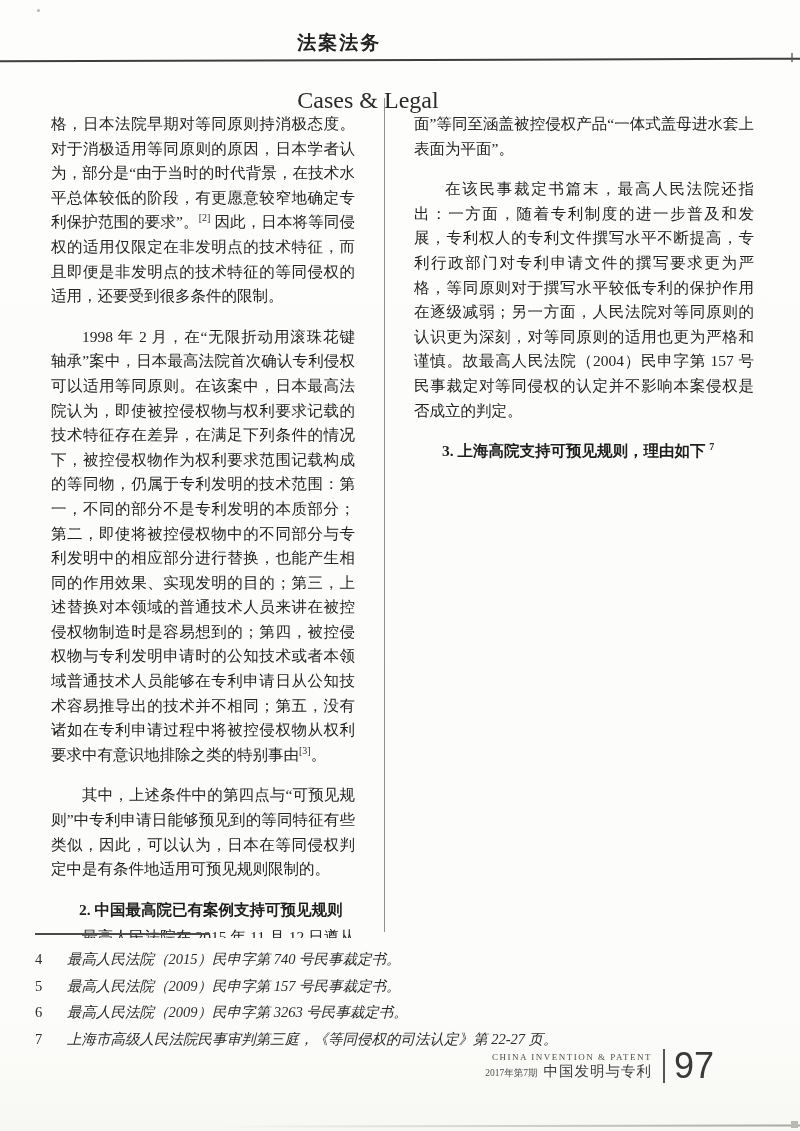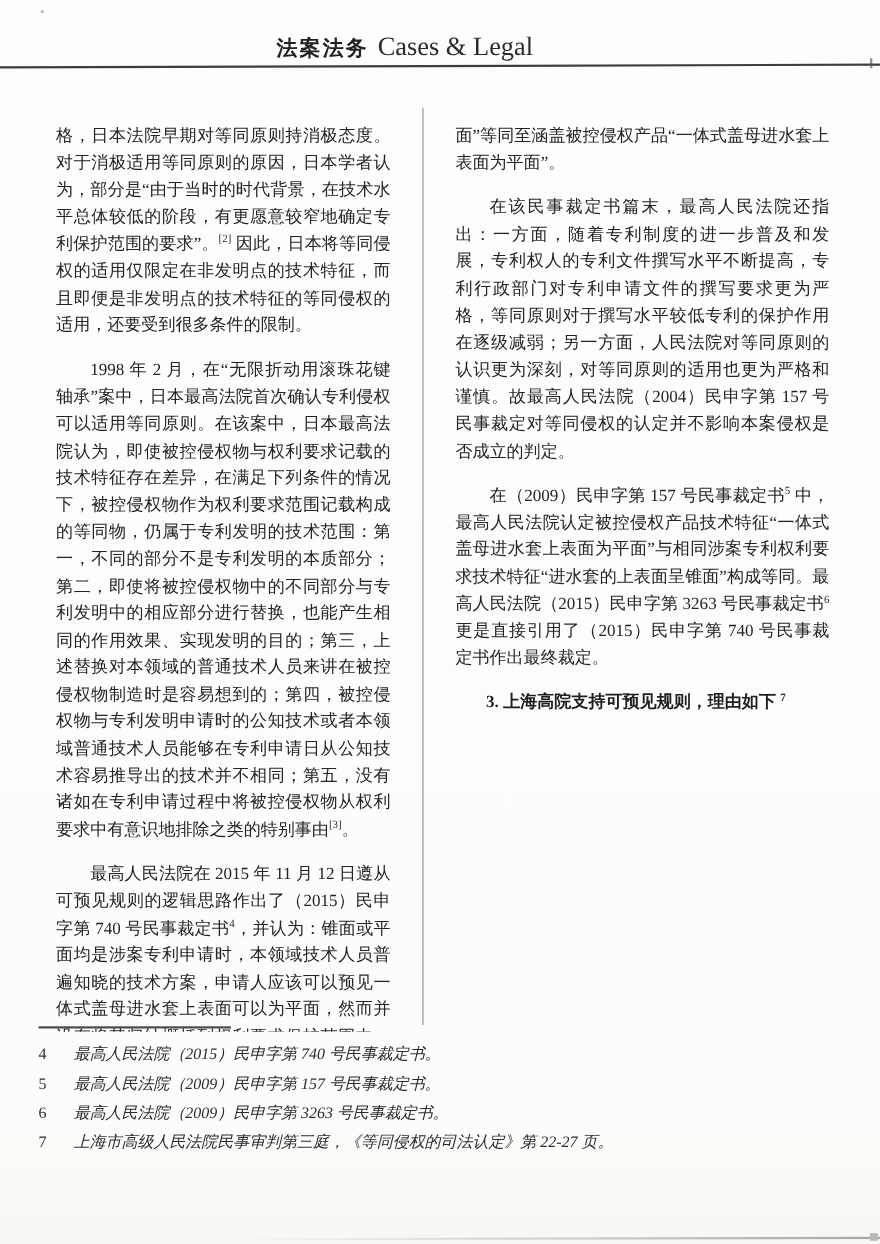--- a/index.html
+++ b/index.html
@@ -15,22 +15,23 @@
     background: linear-gradient(180deg, #fdfdfc 0%, #fcfcfa 90%, #f7f7f4 100%);
     overflow: hidden;
     color: #232323;
   }
   
   .header {
     position: absolute; top: 30px; left: 0; width: 100%;
     text-align: center;
   }
   .header-inner {
-    display: inline-flex; align-items: center; gap: 8px;
+    display: inline-flex; align-items: flex-start; gap: 31px;
     transform: translateX(-32px);
+    flex-direction: column;
   }
   .header-zh {
     font-family: "Liberation Sans", "DejaVu Sans", sans-serif;
     font-weight: bold; font-size: 19px; letter-spacing: 2px; color: #222;
   }
   .header-en {
     font-family: "Liberation Serif", "DejaVu Serif", serif;
     font-size: 24px; color: #2a2a2a;
   }
   .header-rule {
@@ -129,27 +130,28 @@
       <span class="header-en">Cases &amp; Legal</span>
     </div>
   </div>
   <div class="header-rule"></div>
   <div class="header-rule-tick"></div>
 
   <div class="columns">
     <div class="col-left">
         <p class="block no-indent"><span>格，日本法院早期对等同原则持消极态度。对于消极适用等同原则的原因，日本学者认为，部分是“由于当时的时代背景，在技术水平总体较低的阶段，有更愿意较窄地确定专利保护范围的要求”。</span><sup>[2]</sup><span> 因此，日本将等同侵权的适用仅限定在非发明点的技术特征，而且即便是非发明点的技术特征的等同侵权的适用，还要受到很多条件的限制。</span></p>
         <p class="block"><span>1998 年 2 月，在“无限折动用滚珠花键轴承”案中，日本最高法院首次确认专利侵权可以适用等同原则。在该案中，日本最高法院认为，即使被控侵权物与权利要求记载的技术特征存在差异，在满足下列条件的情况下，被控侵权物作为权利要求范围记载构成的等同物，仍属于专利发明的技术范围：第一，不同的部分不是专利发明的本质部分；第二，即使将被控侵权物中的不同部分与专利发明中的相应部分进行替换，也能产生相同的作用效果、实现发明的目的；第三，上述替换对本领域的普通技术人员来讲在被控侵权物制造时是容易想到的；第四，被控侵权物与专利发明申请时的公知技术或者本领域普通技术人员能够在专利申请日从公知技术容易推导出的技术并不相同；第五，没有诸如在专利申请过程中将被控侵权物从权利要求中有意识地排除之类的特别事由</span><sup>[3]</sup><span>。</span></p>
+        <p class="block"><span>其中，上述条件中的第四点与“可预见规则”中专利申请日能够预见到的等同特征有些类似，因此，可以认为，日本在等同侵权判定中是有条件地适用可预见规则限制的。</span></p>
+        <h3 class="block"><span>2. 中国最高院已有案例支持可预见规则</span></h3>
         <p class="block"><span>最高人民法院在 2015 年 11 月 12 日遵从可预见规则的逻辑思路作出了（2015）民申字第 740 号民事裁定书</span><sup>4</sup><span>，并认为：锥面或平面均是涉案专利申请时，本领域技术人员普遍知晓的技术方案，申请人应该可以预见一体式盖母进水套上表面可以为平面，然而并没有将其归纳概括到权利要求保护范围中，因此，不能将涉案专利权利要求技术特征“进水套的上表面呈锥</span></p>
       </div>
     <div class="col-divider"></div>
     <div class="col-right">
         <p class="block no-indent"><span>面”等同至涵盖被控侵权产品“一体式盖母进水套上表面为平面”。</span></p>
         <p class="block"><span>在该民事裁定书篇末，最高人民法院还指出：一方面，随着专利制度的进一步普及和发展，专利权人的专利文件撰写水平不断提高，专利行政部门对专利申请文件的撰写要求更为严格，等同原则对于撰写水平较低专利的保护作用在逐级减弱；另一方面，人民法院对等同原则的认识更为深刻，对等同原则的适用也更为严格和谨慎。故最高人民法院（2004）民申字第 157 号民事裁定对等同侵权的认定并不影响本案侵权是否成立的判定。</span></p>
-        <p class="block"><span>在（2009）民申字第 157 号民事裁定书</span><sup>5</sup><span> 中，最高人民法院认定被控侵权产品技术特征“一体式盖母进水套上表面为平面”与相同涉案专利权利要求技术特征“进水套的上表面呈锥面”构成等同。最高人民法院（2015）民申字第 3263 号民事裁定书</span><sup>6</sup><span> 更是直接引用了（2015）民申字第 740 号民事裁定书作出最终裁定。</span></p>
         <h3 class="block"><span>3. 上海高院支持可预见规则，理由如下 </span><sup>7</sup></h3>
       </div>
   </div>
 
   <div class="footnotes">
     <div class="footnote-rule"></div>
     <div class="footnote-row">
       <span class="footnote-num">4</span>
       <span class="footnote-text">最高人民法院（2015）民申字第 740 号民事裁定书。</span>
     </div>
@@ -160,17 +162,28 @@
     <div class="footnote-row">
       <span class="footnote-num">6</span>
       <span class="footnote-text">最高人民法院（2009）民申字第 3263 号民事裁定书。</span>
     </div>
     <div class="footnote-row">
       <span class="footnote-num">7</span>
       <span class="footnote-text">上海市高级人民法院民事审判第三庭，《等同侵权的司法认定》第 22-27 页。</span>
     </div>
   </div>
 
+  <div class="footer">
+    <div class="footer-text">
+      <div class="footer-en">CHINA INVENTION &amp; PATENT</div>
+      <div class="footer-zh-line">
+        <span class="footer-issue">2017年第7期</span>
+        <span class="footer-zh">中国发明与专利</span>
+      </div>
+    </div>
+    <div class="footer-bar"></div>
+    <div class="footer-page">97</div>
+  </div>
 
   <div class="bottom-edge"></div>
   <div class="bottom-edge-nub"></div>
 
 </div>
 
 </body></html>

